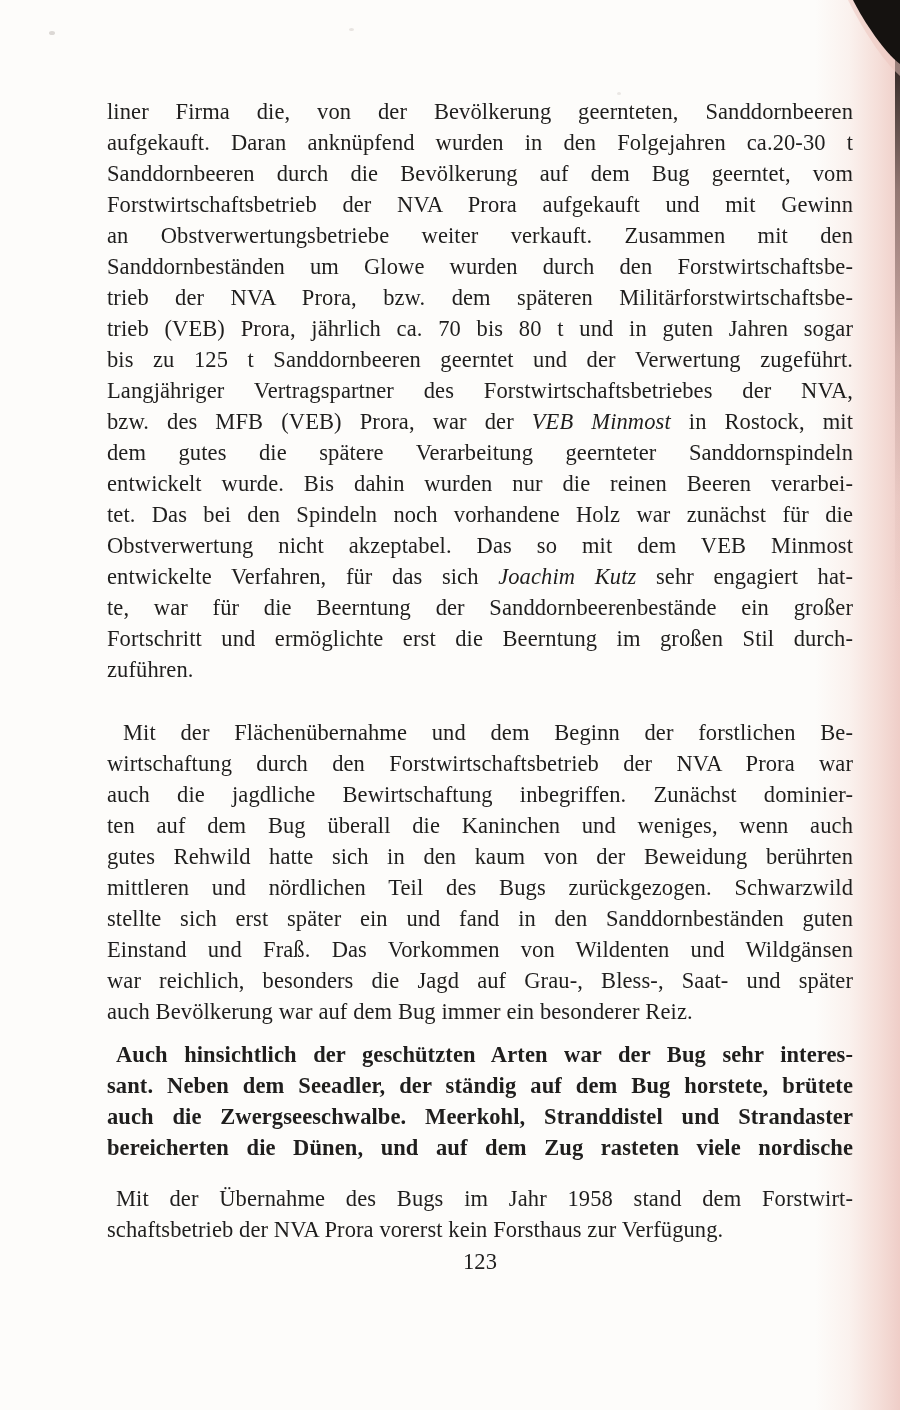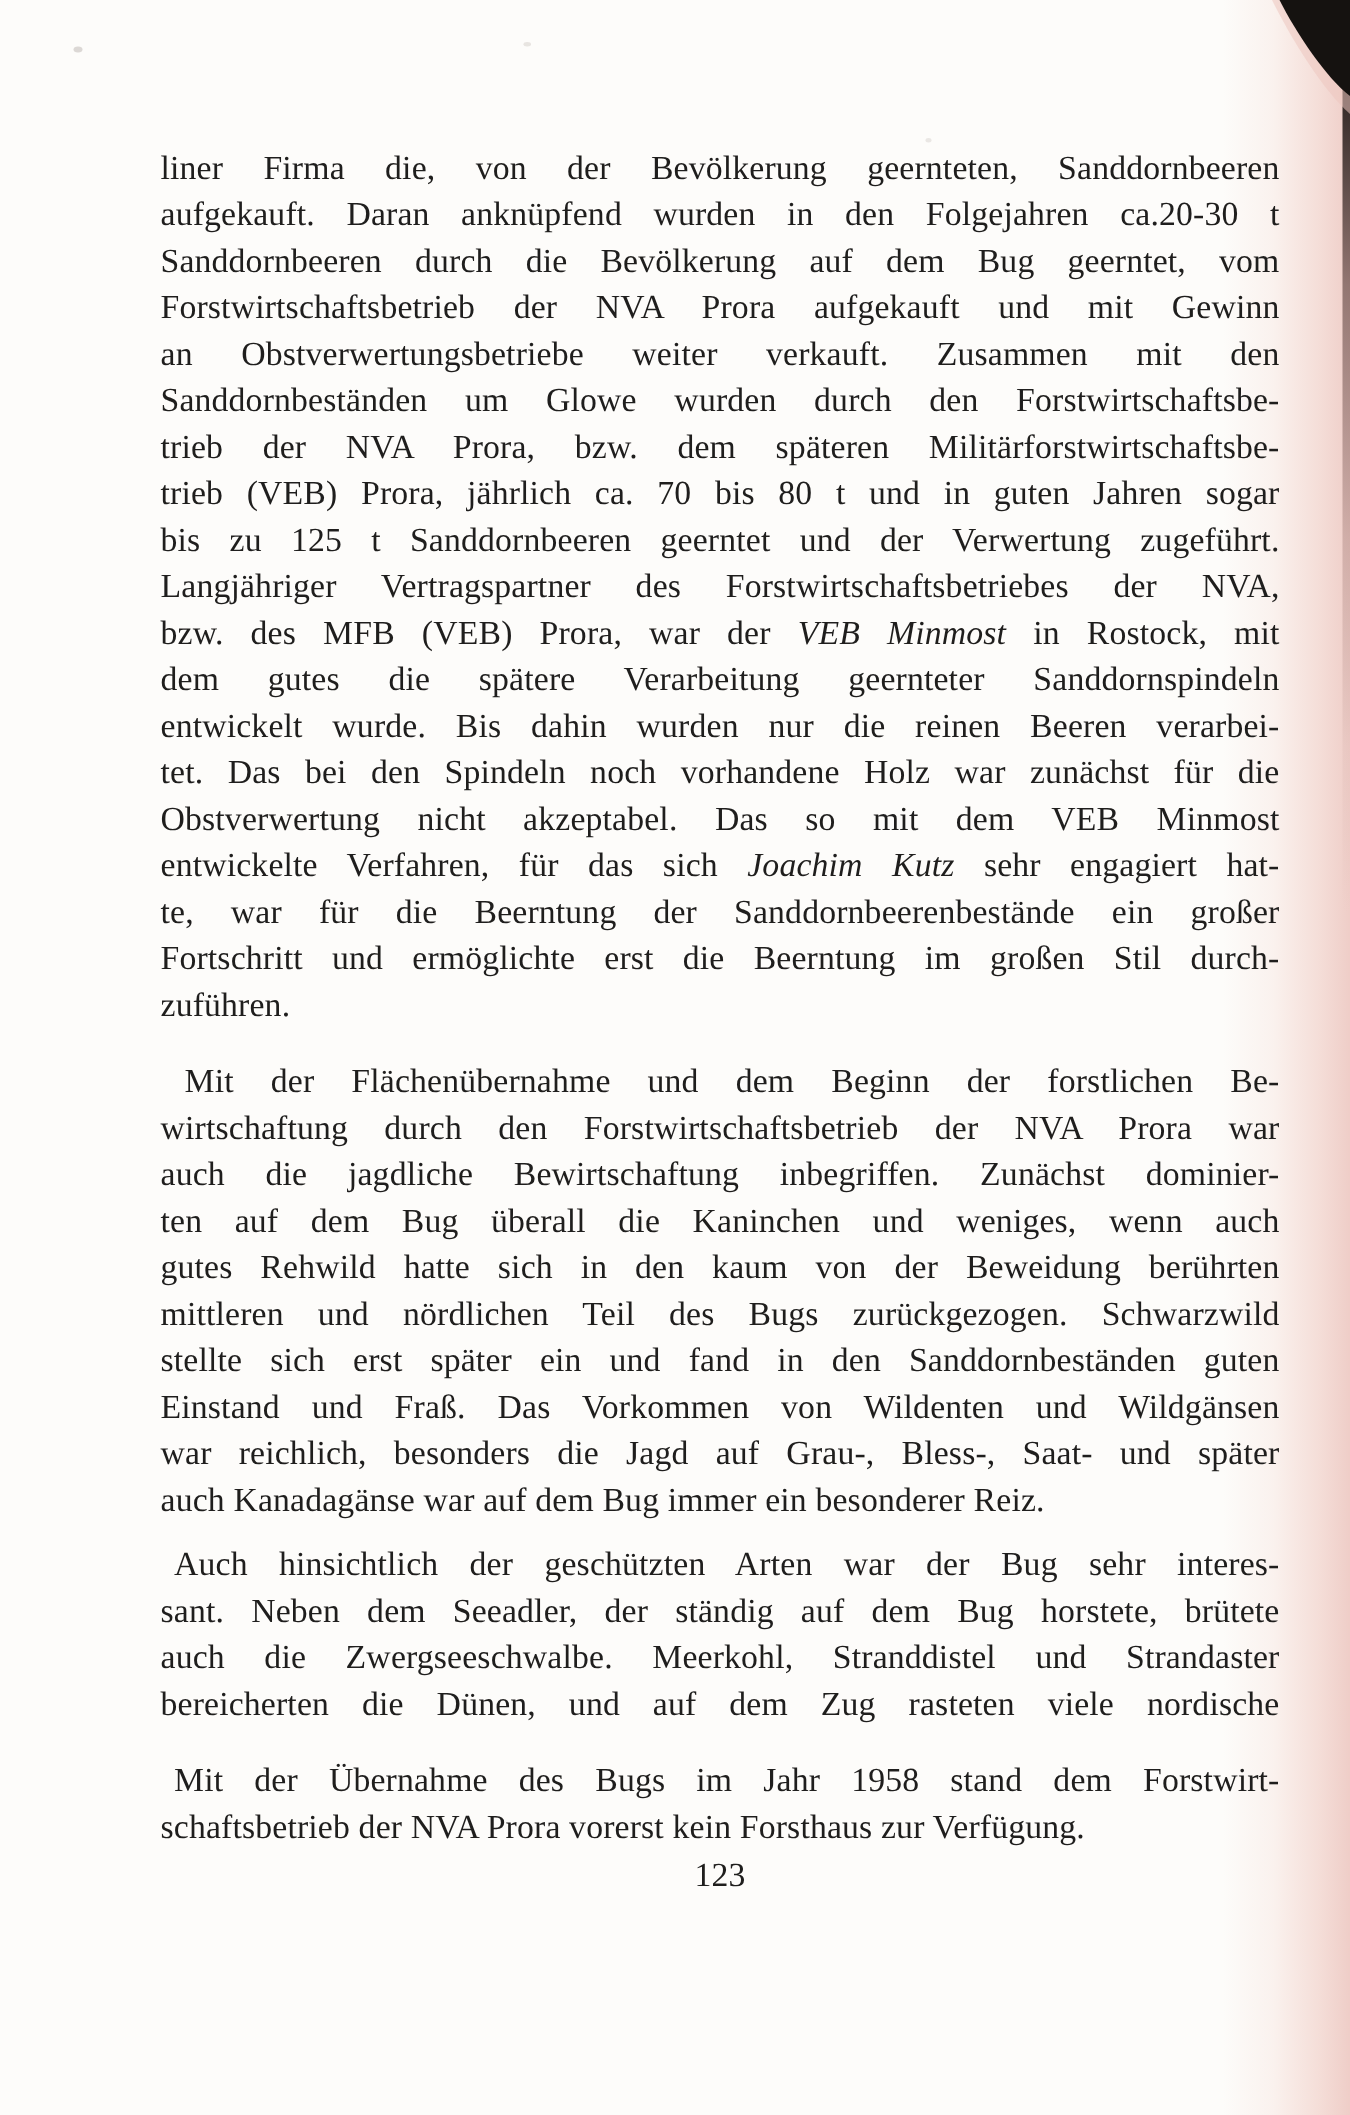--- a/index.html
+++ b/index.html
@@ -63,22 +63,22 @@
     position: absolute;
     left: 107px;
     top: 96px;
     width: 746px;
     font-size: 22.5px;
     line-height: 31px;
     letter-spacing: 0.1px;
   }
 
   .paragraph { margin: 0; }
-  .paragraph:nth-child(2) { margin-top: 20px; }
-  .paragraph:nth-child(3) { margin-top: 12px; }
+  .paragraph:nth-child(2) { margin-top: 32px; }
+  .paragraph:nth-child(3) { margin-top: 12px; font-weight: bold; }
   .paragraph:nth-child(4) { margin-top: 20px; }
 
   .line {
     text-align: justify;
     text-align-last: justify;
     white-space: normal;
   }
   .line.last { text-align-last: left; }
 
   .indent-large .line:first-child { text-indent: 16px; }
@@ -136,21 +136,21 @@
       <div class="paragraph indent-large">
         <div class="line"><span>Mit der Flächenübernahme und dem Beginn der forstlichen Be-</span></div>
         <div class="line"><span>wirtschaftung durch den Forstwirtschaftsbetrieb der NVA Prora war</span></div>
         <div class="line"><span>auch die jagdliche Bewirtschaftung inbegriffen. Zunächst dominier-</span></div>
         <div class="line"><span>ten auf dem Bug überall die Kaninchen und weniges, wenn auch</span></div>
         <div class="line"><span>gutes Rehwild hatte sich in den kaum von der Beweidung berührten</span></div>
         <div class="line"><span>mittleren und nördlichen Teil des Bugs zurückgezogen. Schwarzwild</span></div>
         <div class="line"><span>stellte sich erst später ein und fand in den Sanddornbeständen guten</span></div>
         <div class="line"><span>Einstand und Fraß. Das Vorkommen von Wildenten und Wildgänsen</span></div>
         <div class="line"><span>war reichlich, besonders die Jagd auf Grau-, Bless-, Saat- und später</span></div>
-        <div class="line last"><span>auch Kanadagänse war auf dem Bug immer ein besonderer Reiz.</span></div>
+        <div class="line last"><span>auch Bevölkerung war auf dem Bug immer ein besonderer Reiz.</span></div>
       </div>
       <div class="paragraph indent-small">
         <div class="line"><span>Auch hinsichtlich der geschützten Arten war der Bug sehr interes-</span></div>
         <div class="line"><span>sant. Neben dem Seeadler, der ständig auf dem Bug horstete, brütete</span></div>
         <div class="line"><span>auch die Zwergseeschwalbe. Meerkohl, Stranddistel und Strandaster</span></div>
         <div class="line"><span>bereicherten die Dünen, und auf dem Zug rasteten viele nordische</span></div>
       </div>
       <div class="paragraph indent-small">
         <div class="line"><span>Mit der Übernahme des Bugs im Jahr 1958 stand dem Forstwirt-</span></div>
         <div class="line last"><span>schaftsbetrieb der NVA Prora vorerst kein Forsthaus zur Verfügung.</span></div>

